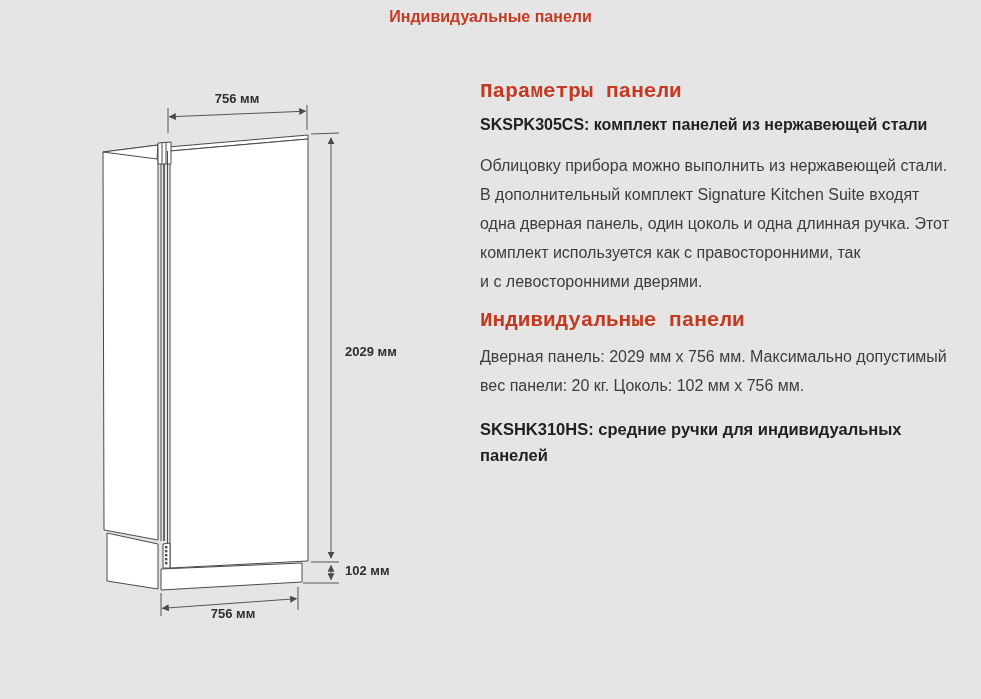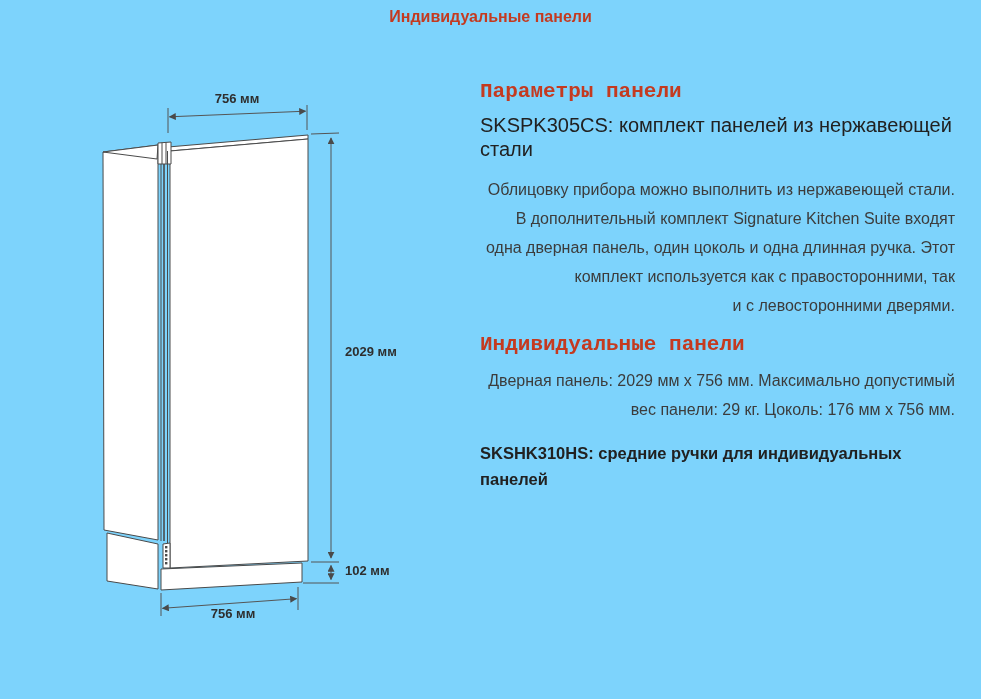--- a/index.html
+++ b/index.html
@@ -1,37 +1,37 @@
 <!DOCTYPE html>
 <html><head>
 <meta charset="utf-8">
 <style>
   html,body{margin:0;padding:0;background:#ffffff;}
-  #page{position:relative;width:981px;height:699px;background:#7dd3fc;overflow:hidden;
+  #page{position:relative;width:981px;height:699px;background:#e5e5e5;overflow:hidden;
         font-family:"Liberation Sans", sans-serif;color:#3c3c3c;}
 
   
   .top-crop{position:absolute;top:0;left:0;right:0;height:3px;overflow:hidden;}
   .top-crop span{display:block;margin-top:-17px;text-align:center;
         font-weight:700;font-size:16px;color:var(--accent,#c43a20);opacity:.85;}
 
   .page-title{position:absolute;top:8px;left:0;right:0;text-align:center;
         font-size:16px;font-weight:700;color:var(--accent,#c43a20);}
 
   
   .diagram-svg{position:absolute;left:0;top:0;width:981px;height:699px;}
   .dim-label{position:absolute;font-size:13px;color:#2e2e2e;white-space:nowrap;font-weight:bold;}
   .dim-label.center{text-align:center;}
 
   
   .col{position:absolute;left:480px;top:80px;width:475px;}
   .h-serif{font-family:Liberation Mono, monospace;font-weight:700;font-size:21px;
         line-height:1.15;color:var(--accent,#c43a20);margin:0 0 9px 0;}
-  .sub-bold{font-size:20px;font-weight:400;color:#212121;line-height:24px;margin:0 0 14px 0;}
-  .para{font-size:16px;line-height:29px;color:#3c3c3c;white-space:pre-line;margin:0 0 13px 0;text-align:right;}
+  .sub-bold{font-size:16px;font-weight:700;color:#212121;line-height:24px;margin:0 0 14px 0;}
+  .para{font-size:16px;line-height:29px;color:#3c3c3c;white-space:pre-line;margin:0 0 13px 0;}
   .sec2{margin-top:6px;}
   .prod{margin-bottom:11px;}
   .prod-name{font-size:16.5px;font-weight:700;color:#212121;line-height:26px;}
 </style>
 </head>
 <body>
 
 <div id="page" style="--accent: #c43a20;">
 
   <div class="top-crop">
@@ -108,21 +108,21 @@
     <div class="sub-bold">SKSPK305CS: комплект панелей из нержавеющей стали</div>
     <p class="para">Облицовку прибора можно выполнить из нержавеющей стали.
 В дополнительный комплект Signature Kitchen Suite входят
 одна дверная панель, один цоколь и одна длинная ручка. Этот
 комплект используется как с правосторонними, так
 и с левосторонними дверями.</p>
 
     <div class="sec2">
       <h2 class="h-serif">Индивидуальные панели</h2>
       <p class="para" style="margin-bottom:16px;">Дверная панель: 2029 мм x 756 мм. Максимально допустимый
-вес панели: 29 кг. Цоколь: 176 мм x 756 мм.</p>
+вес панели: 20 кг. Цоколь: 102 мм x 756 мм.</p>
 
       <div class="prod">
         <div class="prod-name">SKSHK310HS: средние ручки для индивидуальных панелей</div>
 
       </div>
 
     </div>
 
   </div>
 </div>

